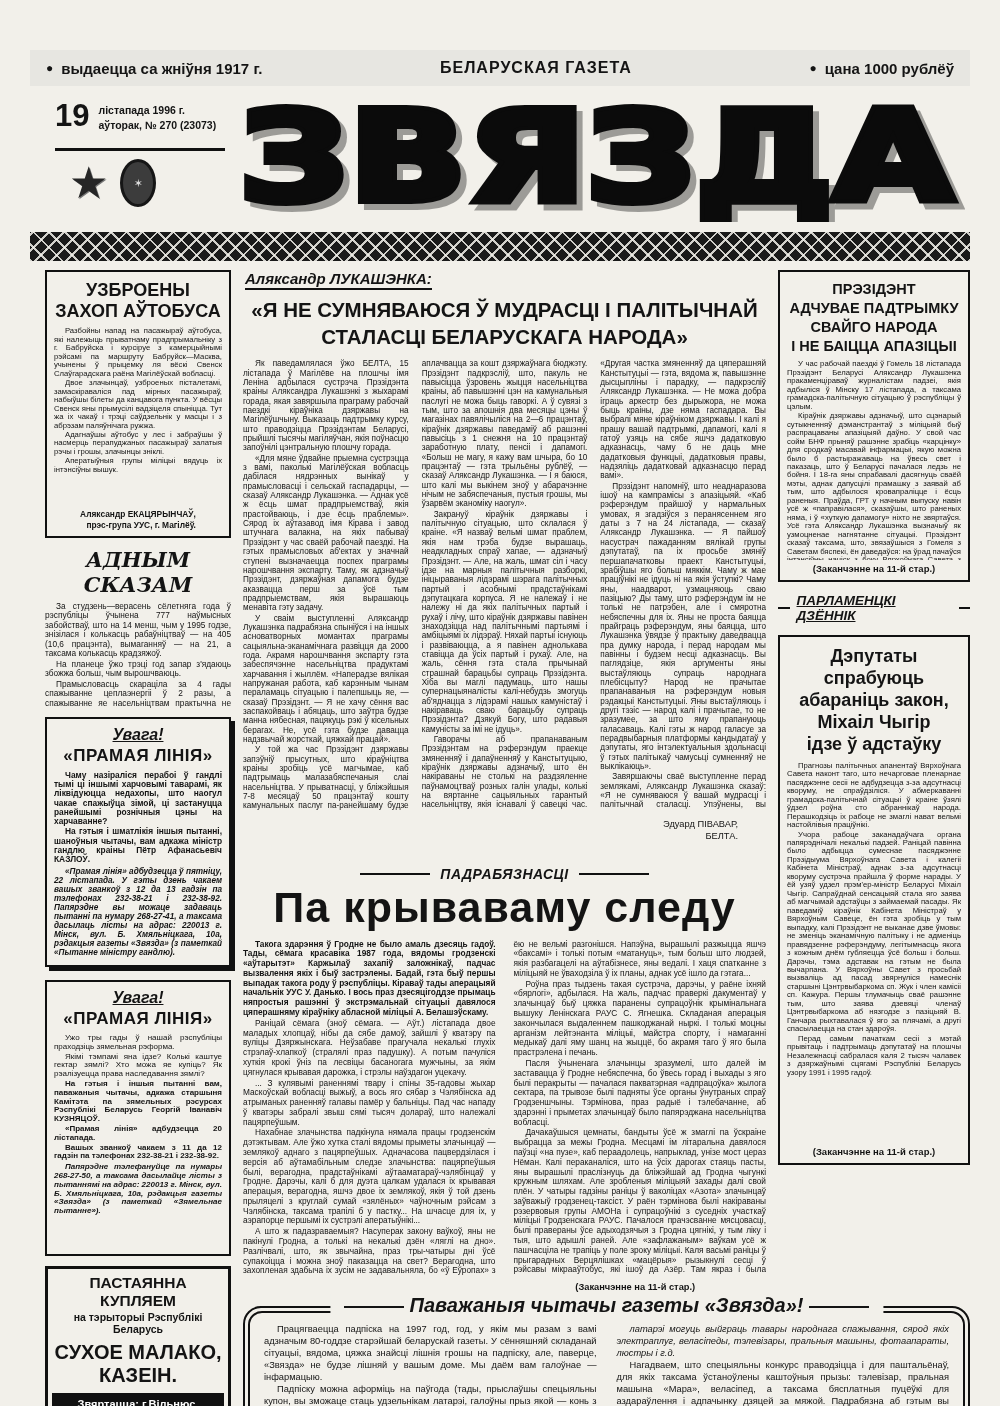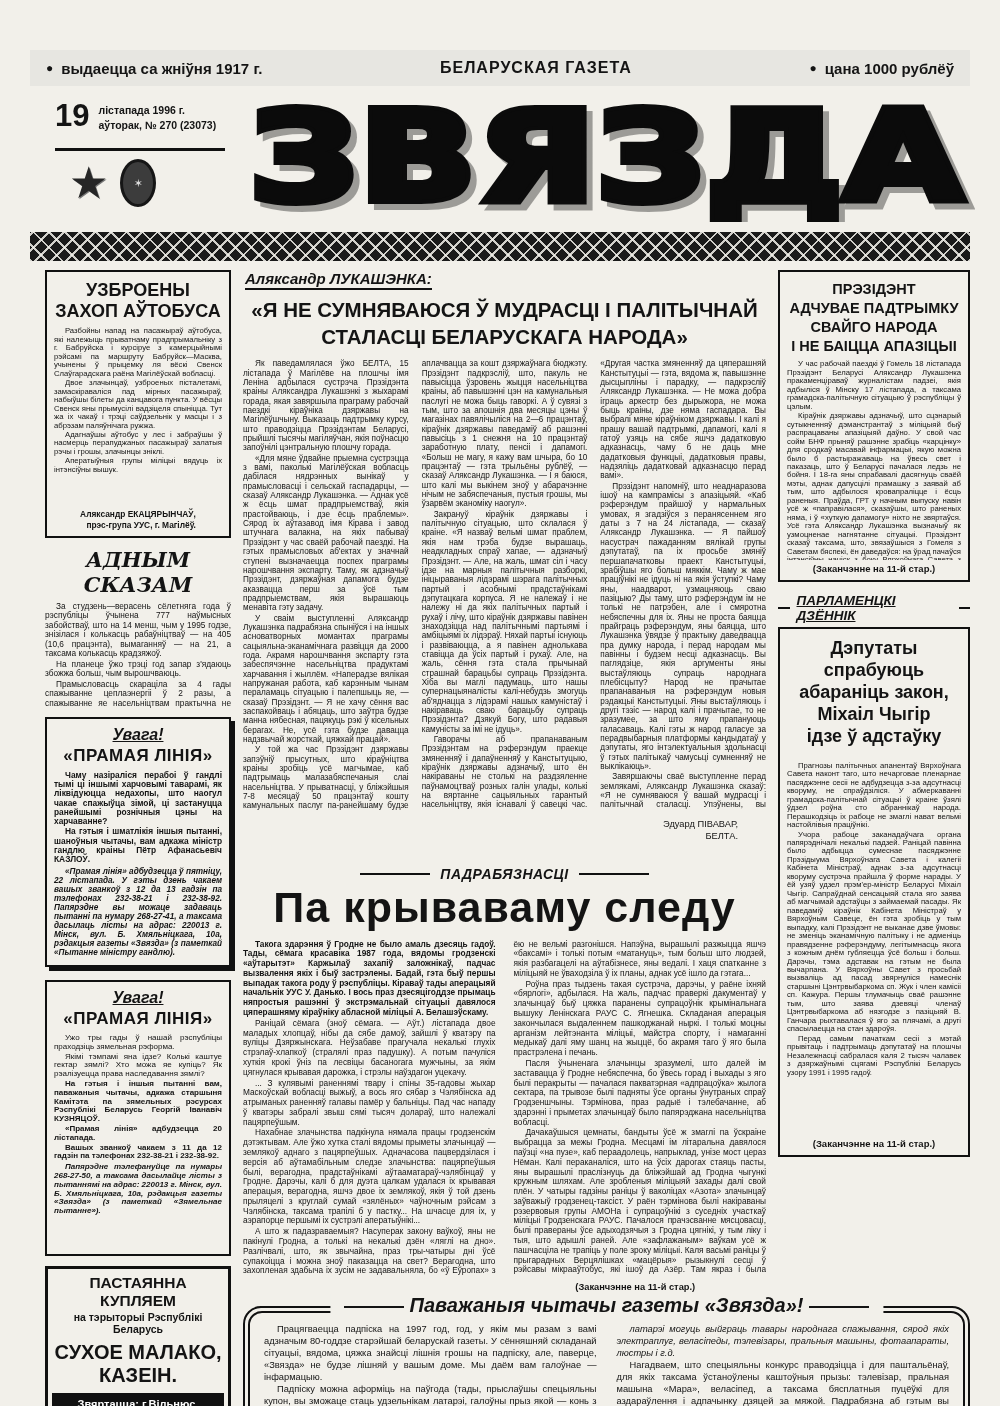--- a/index.html
+++ b/index.html
@@ -9,21 +9,21 @@
     font-family:"Liberation Sans",sans-serif;
   }
   
   .topbar{margin:50px 30px 0;background:#e7e6e1;height:36px;display:flex;
     justify-content:space-between;align-items:center;padding:0 16px;
     font-weight:bold;font-size:15px;}
   .topbar .seg{display:flex;align-items:center;gap:8px;}
   .bullet{font-size:12px;line-height:1;}
   .paper-type{font-size:16px;letter-spacing:1px;}
   
-  .masthead-row{margin:4px 28px 0 55px;display:flex;align-items:flex-start;gap:10px;}
+  .masthead-row{margin:4px 28px 0 55px;display:flex;align-items:flex-start;}
   .dateblock{width:180px;flex:none;padding-top:10px;}
   .dateline{display:flex;gap:9px;}
   .daynum{font-size:31px;font-weight:bold;line-height:1;}
   .datelines{font-size:10.5px;font-weight:bold;line-height:1.4;padding-top:3px;}
   .daterule{border-top:3px solid #111;margin:16px 10px 8px 0;}
   .medals{display:flex;gap:12px;align-items:center;padding-left:14px;}
   .medal-star{font-size:44px;line-height:1;color:#262626;text-shadow:1px 1px 0 #777;}
   .medal-oval{width:30px;height:42px;border-radius:50%;background:#3c3c3c;border:3px solid #161616;
     display:flex;align-items:center;justify-content:center;color:#ddd;font-size:11px;}
   .mast-title{flex:1;min-width:0;}
@@ -88,21 +88,21 @@
   
   .pres-box{height:312px;display:flex;flex-direction:column;overflow:hidden;}
   .pres-title{font-weight:bold;font-size:14.5px;text-align:center;line-height:1.3;
     white-space:pre-line;margin:2px 0 5px;}
   .flexbody{flex:1;overflow:hidden;}
   .cont-note{font-weight:bold;text-align:center;font-size:9.5px;margin-top:3px;}
   .parl-header{display:flex;justify-content:center;align-items:center;gap:7px;
     margin:11px 0 0;font-weight:bold;font-style:italic;font-size:13.5px;}
   .parl-header .label{text-decoration:underline;}
   .parl-header::before,.parl-header::after{content:"";width:12px;border-top:2px solid #111;}
-  .parl-box{margin-top:4px;height:530px;display:flex;flex-direction:column;overflow:hidden;gap:8px;}
+  .parl-box{margin-top:12px;height:530px;display:flex;flex-direction:column;overflow:hidden;}
   .parl-title{font-weight:bold;font-size:18px;text-align:center;line-height:1.22;
     white-space:pre-line;margin:3px 0 6px;}
   
   .subscription{margin-top:14px;position:relative;border:2px solid #111;border-radius:18px;padding:3px;}
   .sub-inner{border:2px solid #111;border-radius:14px;padding:10px 14px 6px;height:102px;overflow:hidden;}
   .sub-head{position:absolute;top:-14px;left:50%;transform:translateX(-50%);
     background:#f2f0ea;padding:0 14px;font-weight:bold;font-style:italic;font-size:20px;white-space:nowrap;}
   .sub-head::before{content:"——— ";font-style:normal;}
   .sub-head::after{content:" ———";font-style:normal;}
   .sub-cols{display:flex;gap:20px;font-size:9.3px;line-height:1.3;text-align:justify;}

